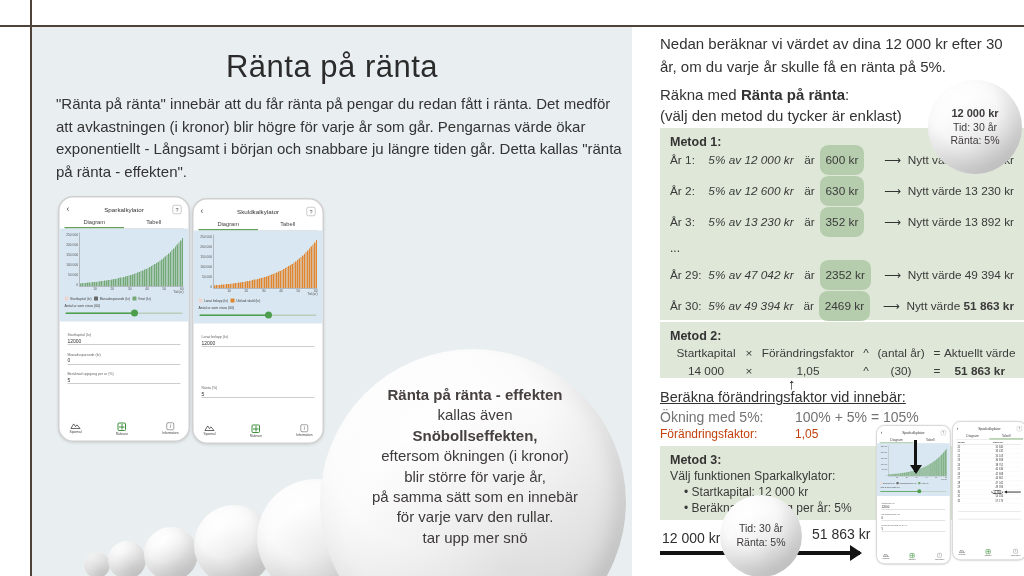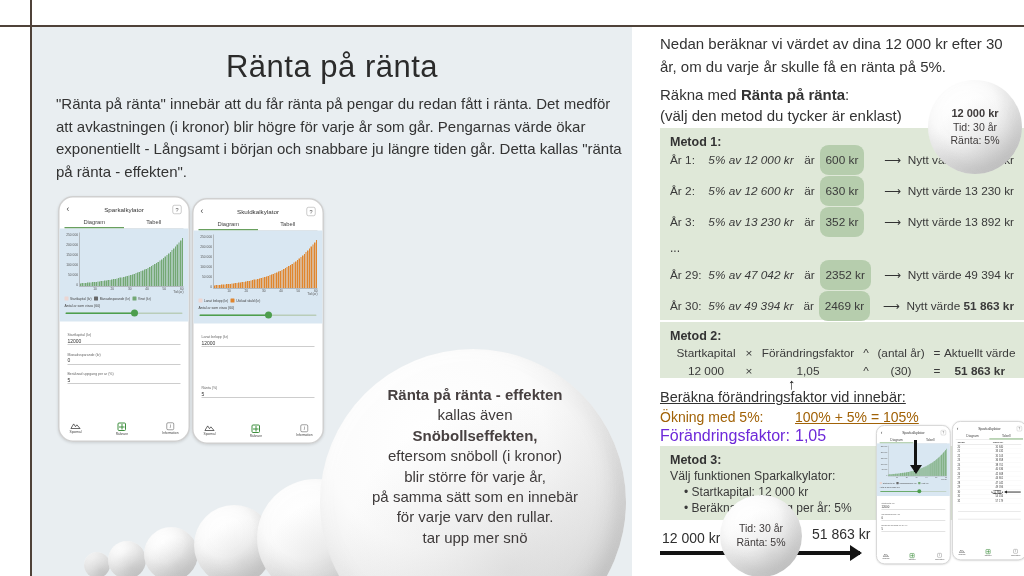--- a/index.html
+++ b/index.html
@@ -96,22 +96,22 @@
   .m1-row .c-arrow { width:32px; text-align:center; color:#333; }
   .m1-row .c-res { flex:1; }
   .m1-row .bold { font-weight:bold; }
   .m1-dots { font-size:12px; line-height:6px; }
   .m2 { left:28px; top:295px; width:364px; height:56px; }
   .m2-grid { display:grid; grid-template-columns:72px 14px 104px 12px 58px 14px auto; font-size:11.8px; margin-top:3px; row-gap:4px; }
   .m2-grid span { text-align:center; white-space:nowrap; }
   .m2-grid .bold { font-weight:bold; }
   .up-arrow { position:absolute; left:156px; top:348px; font-size:15px; font-weight:bold; color:#222; z-index:3; }
   .fk-head { position:absolute; left:28px; top:362px; font-size:14.5px; color:#333; text-decoration:underline; }
-  .fk-row1 { position:absolute; left:28px; top:382px; font-size:14px; color:#a16207;text-decoration:underline; }
-  .fk-row2 { position:absolute; left:28px; top:400px; font-size:16px; color:#6d28d9; }
+  .fk-row1 { position:absolute; left:28px; top:382px; font-size:14px; color:#737373; }
+  .fk-row2 { position:absolute; left:28px; top:400px; font-size:12px; color:#c2410c; }
   .fk-row1 .lab, .fk-row2 .lab { display:inline-block; width:135px; }
   .m3 { left:28px; top:419px; width:364px; height:74px; }
   .m3 .ln { font-size:12.3px; margin-top:2px; }
   .m3 .bullets span { display:block; font-size:12px; margin:2px 0 0 14px; }
   .m3 .bullets span::before { content:"•  "; }
 
   .flow-left { position:absolute; left:30px; top:503px; font-size:14px; color:#2e2e2e; }
   .flow-right { position:absolute; left:180px; top:499px; font-size:14px; color:#2e2e2e; }
   .flow-line { position:absolute; left:28px; top:524px; width:200px; height:4px; background:#131313; z-index:1; }
   .flow-line::after { content:""; position:absolute; right:-10px; top:-6px; border:8px solid transparent; border-left:12px solid #131313; }
@@ -150,21 +150,21 @@
     <div class="ball" style="left:112px;top:500px;width:54px;height:54px;"></div>
     <div class="ball" style="left:162px;top:478px;width:80px;height:80px;"></div>
     <div class="ball" style="left:225px;top:452px;width:118px;height:118px;"></div>
     <div class="ball" style="left:288px;top:322px;width:306px;height:306px;"></div>
 
     <div class="ball-text">
       <span class="b">Ränta på ränta - effekten</span>
       <span>kallas även</span>
       <span class="b">Snöbollseffekten,</span>
       <span>
-          <span>eftersom snöboll (i kronor)</span>
+          <span>eftersom ökningen (i kronor)</span>
           <span>blir större för varje år,</span>
           <span>på samma sätt som en innebär</span>
           <span>för varje varv den rullar.</span>
           <span>tar upp mer snö</span>
         </span>
     </div>
 
     <div class="phone-wrap" style="left:26px;top:169px;width:132px;height:246px;">
       <div class="scale-half">
         <div class="phone">
@@ -519,21 +519,21 @@
     <div class="gbox m2">
       <div class="bt">Metod 2:</div>
       <div class="m2-grid">
         <span>Startkapital</span>
         <span>×</span>
         <span>Förändringsfaktor</span>
         <span>^</span>
         <span>(antal år)</span>
         <span>=</span>
         <span>Aktuellt värde</span>
-        <span>12 000</span>
+        <span>14 000</span>
         <span>×</span>
         <span>1,05</span>
         <span>^</span>
         <span>(30)</span>
         <span>=</span>
         <span class="bold">51 863 kr</span>
       </div>
     </div>
     <div class="up-arrow">↑</div>
 

